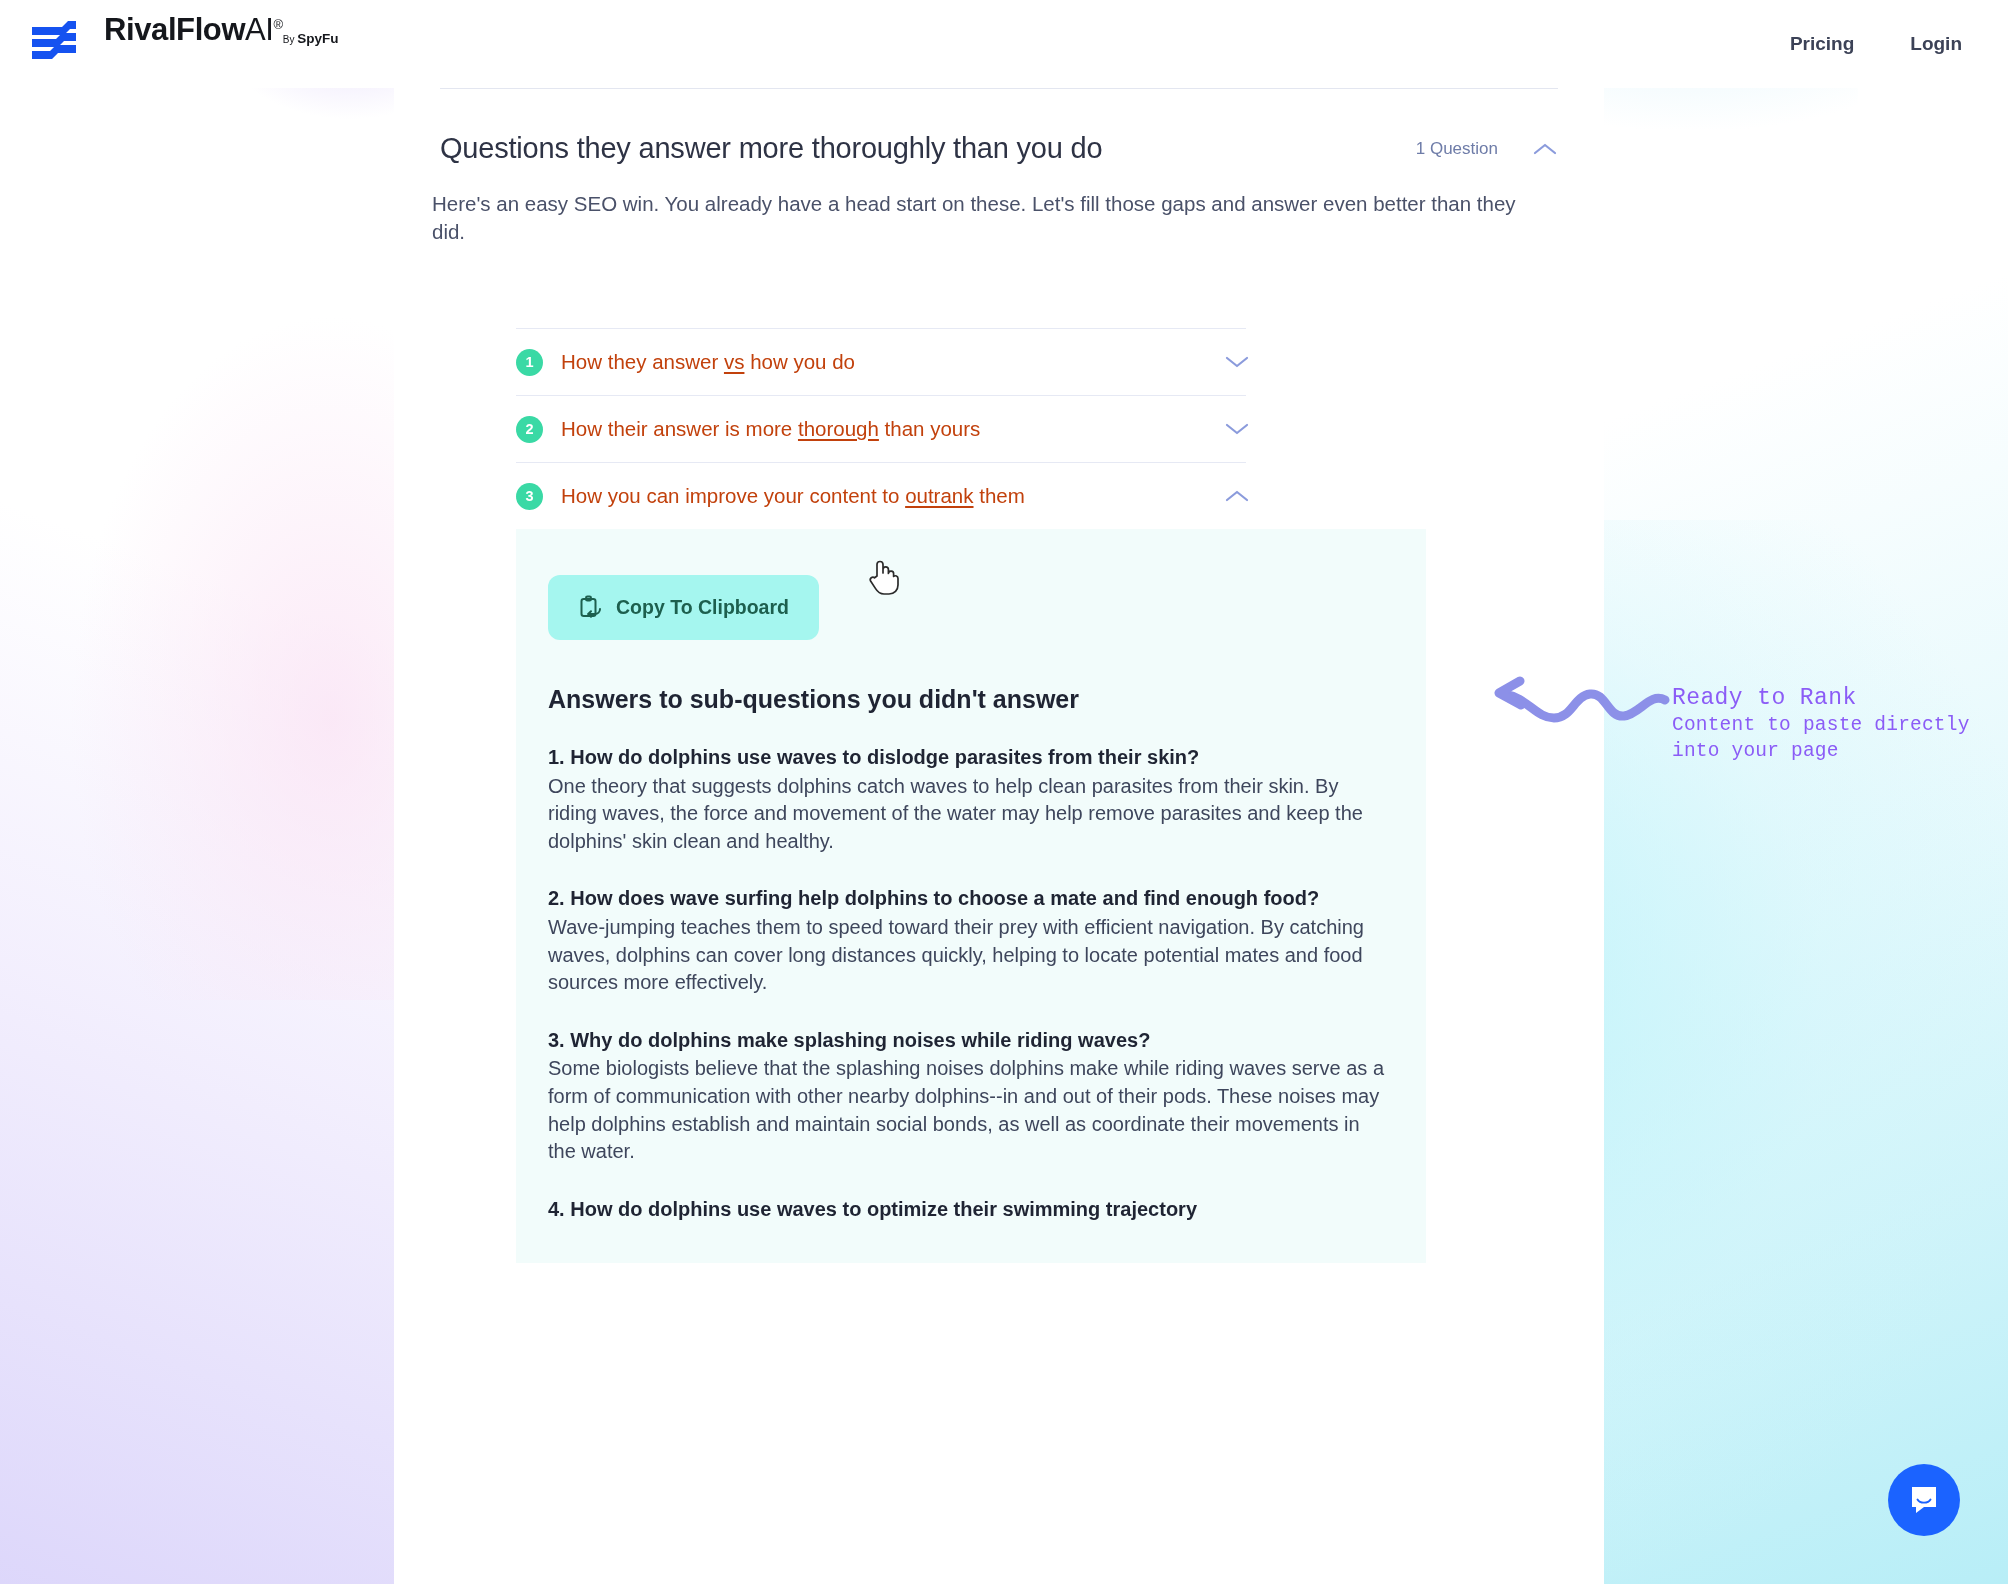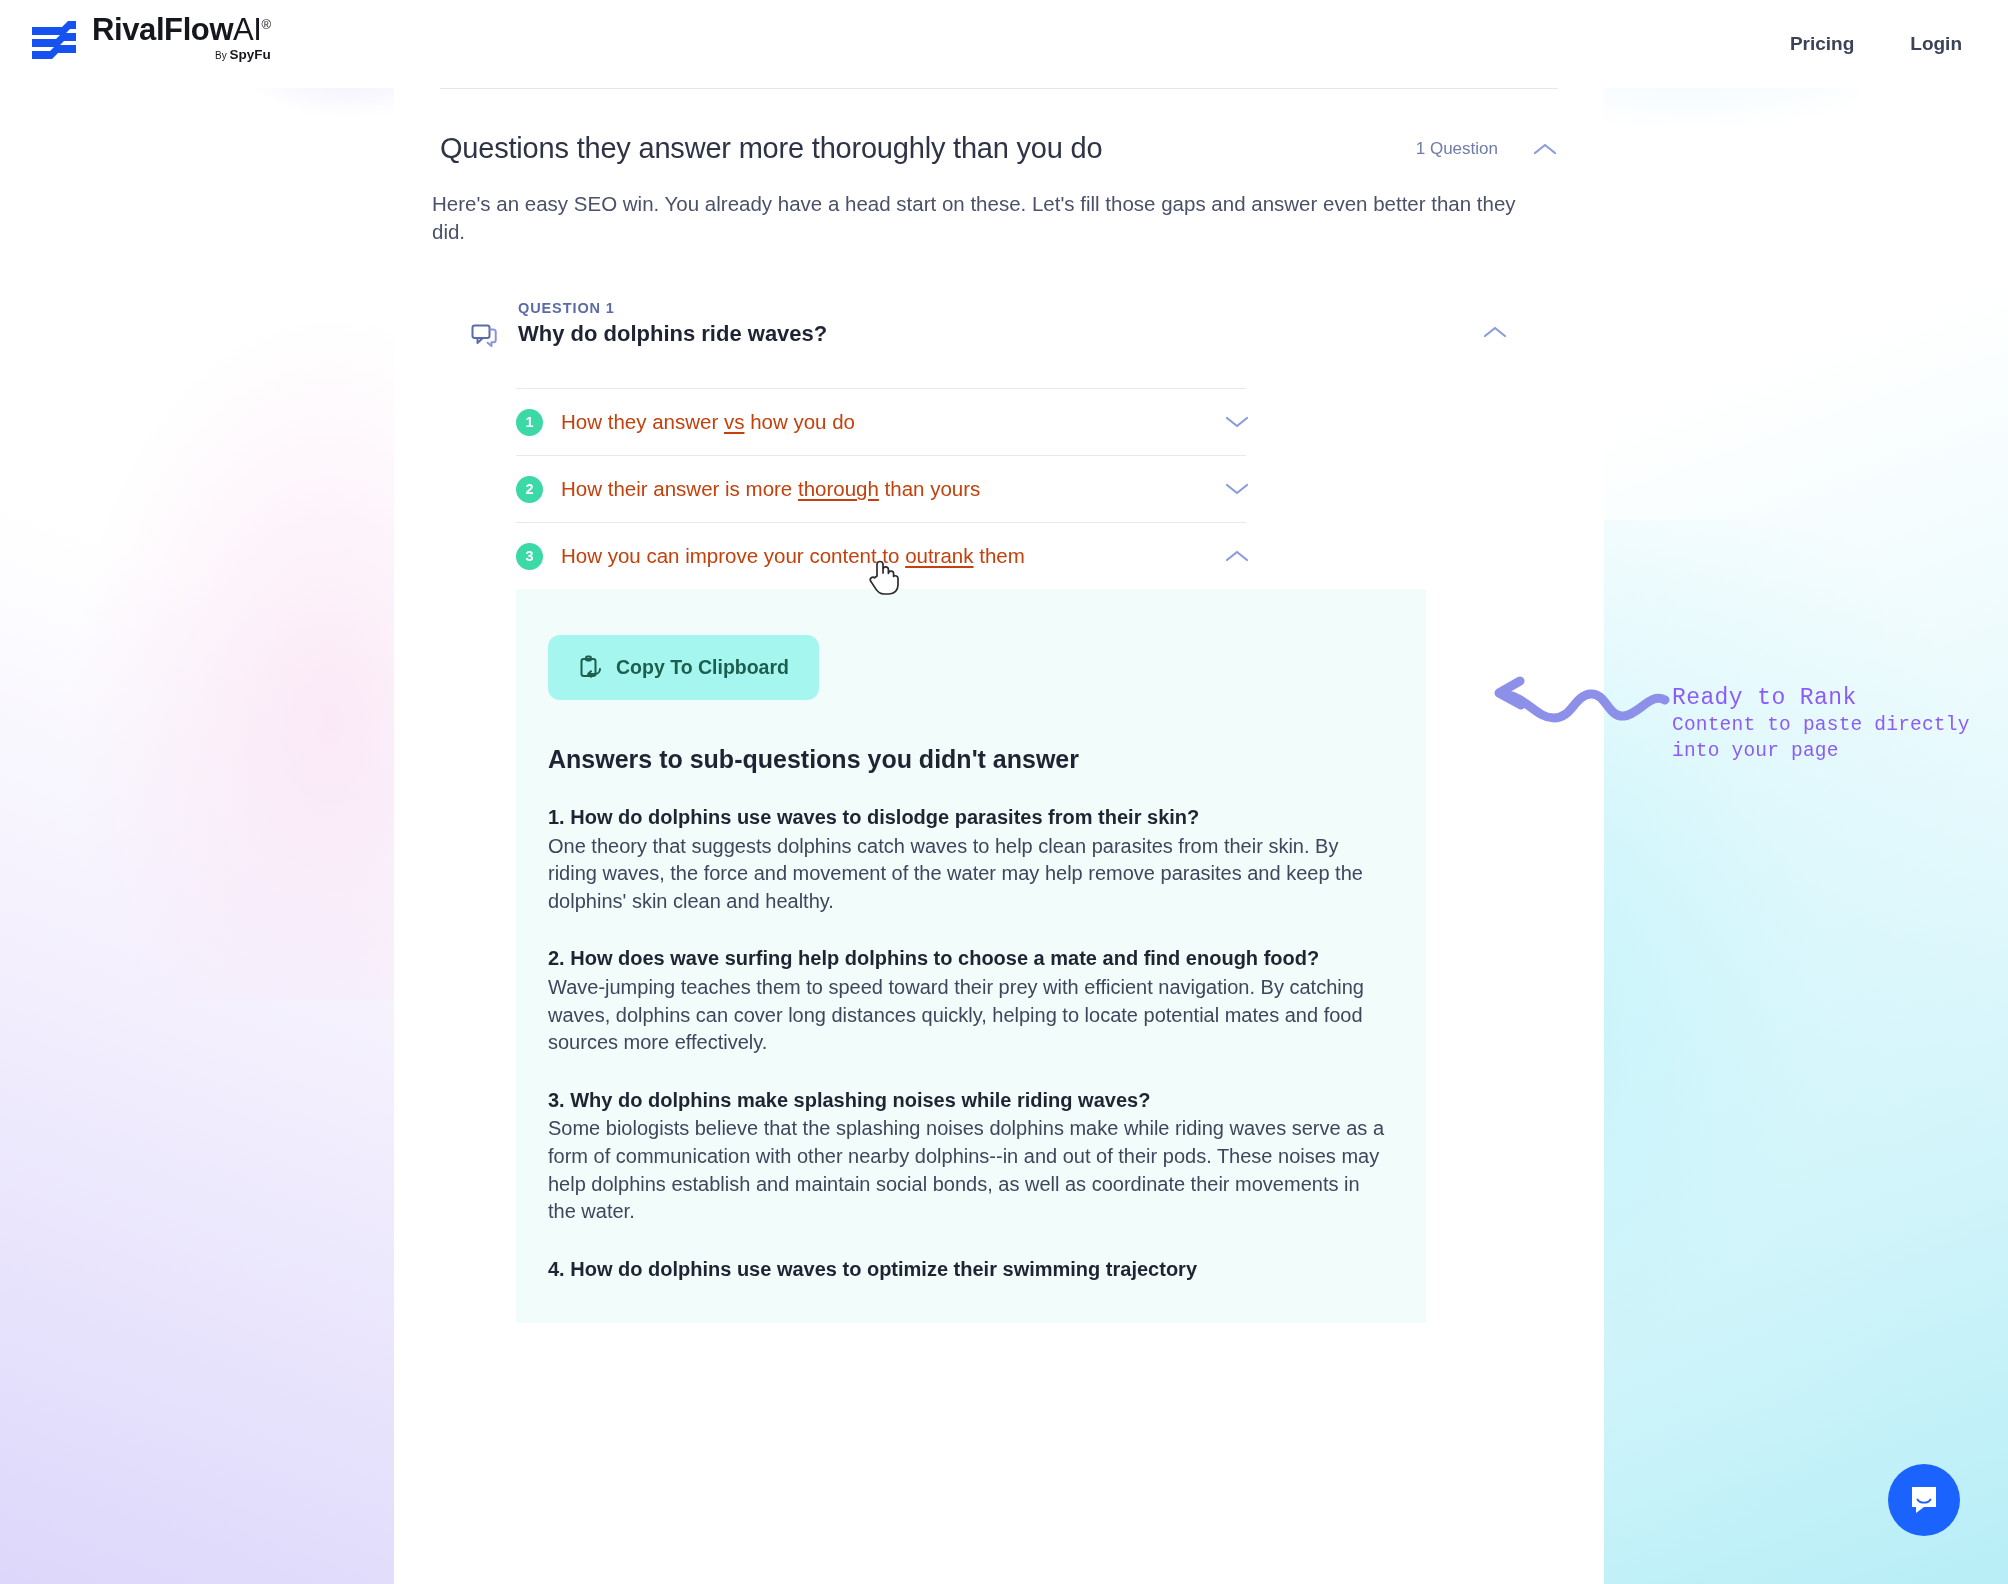--- a/index.html
+++ b/index.html
@@ -92,21 +92,21 @@
     align-items: center;
   }
   .logo-wrap {
     position: absolute;
     left: 28px; top: 14px;
     display: flex;
     align-items: flex-start;
     gap: 12px;
   }
   .logo-mark { width: 52px; height: 52px; display: block; margin-top: 3px; }
-  .logo-text-block { display: flex; flex-direction: column; line-height: 1; }
+  .logo-text-block { display: flex; flex-direction: row; line-height: 1; margin-left: 12px; }
   .logo-wordmark {
     font-size: 31px;
     font-weight: 700;
     color: #15171c;
     letter-spacing: -0.4px;
     white-space: nowrap;
   }
   .logo-wordmark .lw-light { font-weight: 400; color: #15171c; }
   .logo-reg { font-size: 13px; vertical-align: super; font-weight: 400; }
   .logo-sub {
@@ -393,34 +393,20 @@
       <div class="section-count">1 Question</div>
       <svg class="chev" viewBox="0 0 26 16">
         <path d="M3 12 L13 4 L23 12" stroke="#8b9bdc" stroke-width="2.2" fill="none" stroke-linecap="round" stroke-linejoin="round"></path>
       </svg>
     </div>
 
     <div class="section-desc">Here's an easy SEO win. You already have a head start on these. Let's fill those gaps and answer even better than they did.</div>
   </div>
 
   <div class="q-block" style="z-index:20;">
-    <div class="q-head">
-      <svg class="q-icon" viewBox="0 0 30 30">
-        <rect x="2.5" y="3.5" width="17" height="12.5" rx="2.2" fill="none" stroke="#5a6ba8" stroke-width="2"></rect>
-        <path d="M7.5 16 L7.5 21 L12.5 16.2" fill="none" stroke="#5a6ba8" stroke-width="2" stroke-linejoin="round"></path>
-        <path d="M19.5 7.5 H23.5 a2.2 2.2 0 0 1 2.2 2.2 V18 a2.2 2.2 0 0 1 -2.2 2.2 H21.5 L21.5 24 L17 20.2" fill="none" stroke="#8b93d8" stroke-width="2" stroke-linejoin="round"></path>
-      </svg>
-      <div>
-        <div class="q-label">QUESTION 1</div>
-        <div class="q-title">Why do dolphins ride waves?</div>
-      </div>
-      <svg class="chev q-head-chev" viewBox="0 0 26 16">
-        <path d="M3 12 L13 4 L23 12" stroke="#8b9bdc" stroke-width="2.2" fill="none" stroke-linecap="round" stroke-linejoin="round"></path>
-      </svg>
-    </div>
 
     <div class="acc">
 
       <div class="acc-row">
         <div class="badge">1</div>
         <div class="acc-text"><span>How they answer </span><u>vs</u><span> how you do</span></div>
         <svg class="chev acc-chev" viewBox="0 0 26 16">
           <path d="M3 4 L13 12 L23 4" stroke="#8b9bdc" stroke-width="2.2" fill="none" stroke-linecap="round" stroke-linejoin="round"></path>
         </svg>
       </div>

